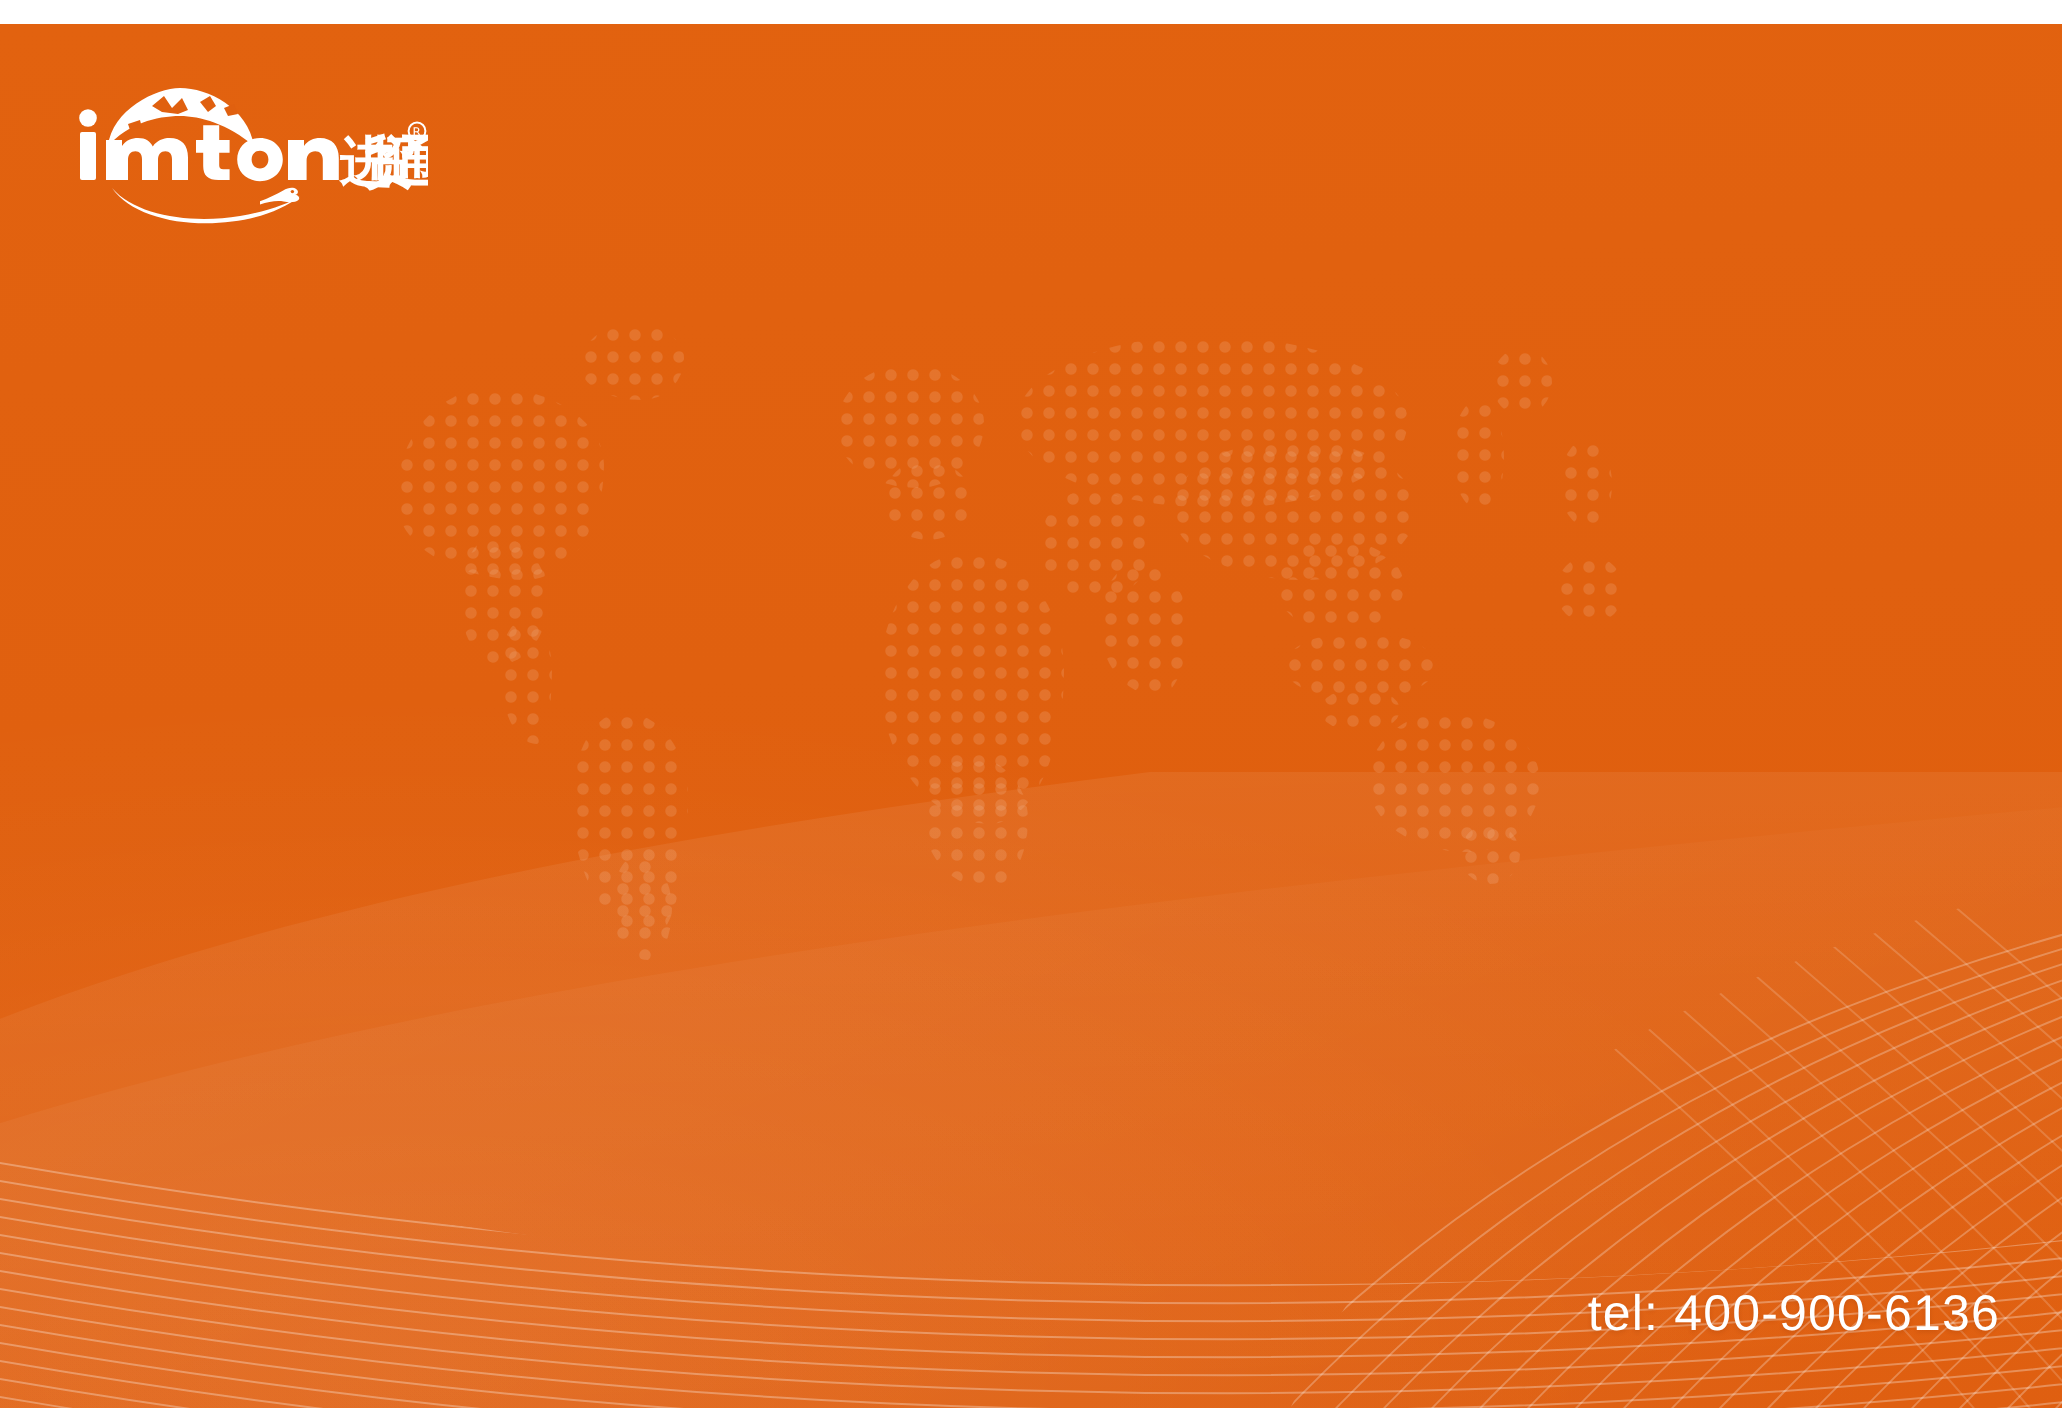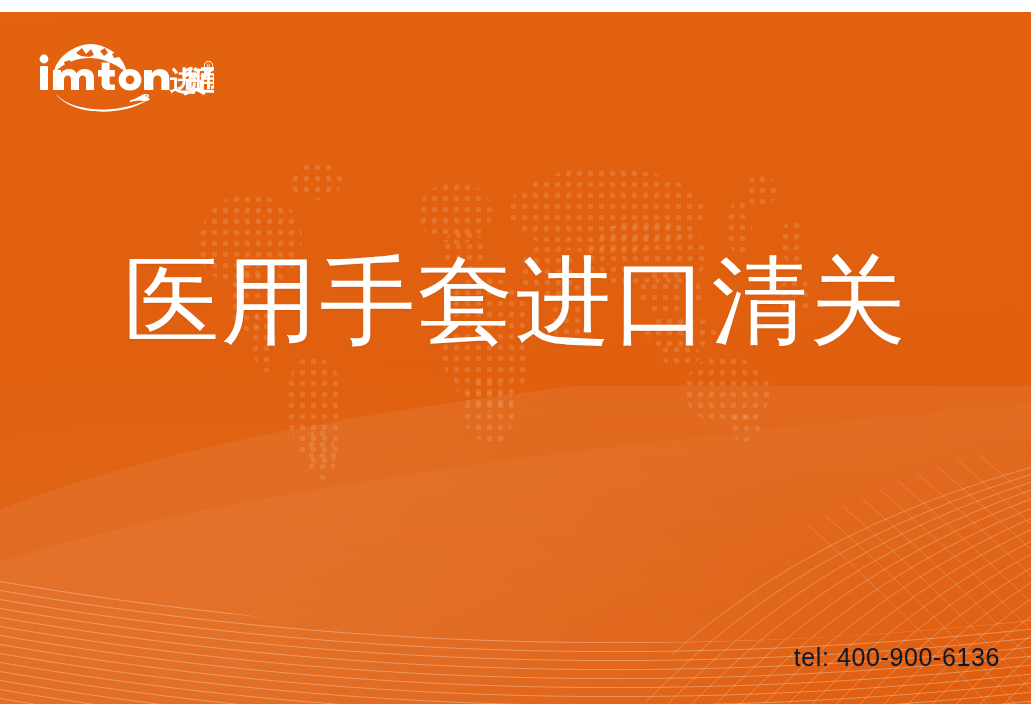--- a/index.html
+++ b/index.html
@@ -73,21 +73,21 @@
     letter-spacing:2px;
     text-shadow:0 1px 2px rgba(120,45,0,.13);
     white-space:nowrap;
   }
   .headline .hl-line{display:block;}
 
   
   .tel{
     position:absolute;
     right:31px; bottom:44px;
-    color:#0f172a;
+    color:#ffffff;
     font-size:25px;
     font-weight:400;
     letter-spacing:.6px;
     text-shadow:0 1px 2px rgba(120,45,0,.18);
   }
 </style>
 </head>
 <body>
 
 <div id="banner">
@@ -240,18 +240,17 @@
 
       <g fill="#ffffff">
         <path d="M22,54 C34,68 62,72 86,68 C100,65.6 110,62 116,58 C108,64.6 96,69 82,70.8 C58,74 32,68.4 22,54 Z"></path>
         <path d="M96,60.6 c4,-1.4 8,-3.4 11.6,-5.4 c2.4,-1.4 5,-1.8 6.6,-0.6 c1.2,.9 1,2.4 -.6,2.8 c1.8,.4 2.6,1.6 1.6,2.6 c-1.2,1.2 -4.4,1.4 -7.4,.8 c-3.4,-.7 -7.6,.2 -11.8,1.4 Z"></path>
         <circle cx="112.2" cy="55.8" r="0.85" fill="#e0600f"></circle>
       </g>
     </svg>
   </div>
 
   <div class="headline">
-    <span class="hl-line">医用手套进口清关</span>
   </div>
 
   <div class="tel">tel: 400-900-6136</div>
 
 </div>
 
 </body></html>

